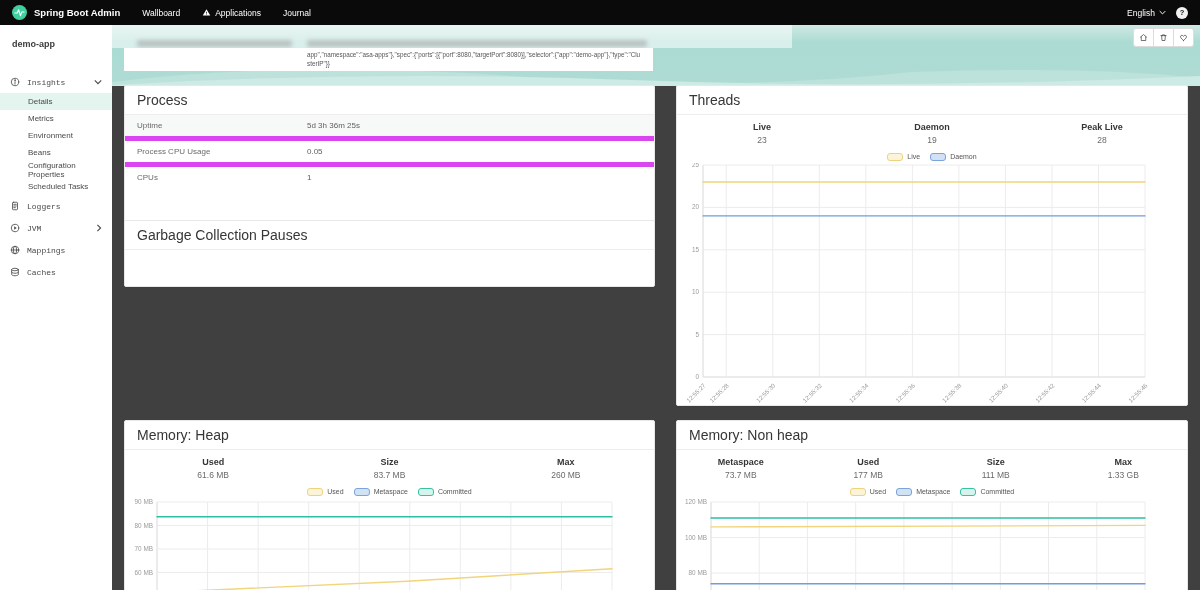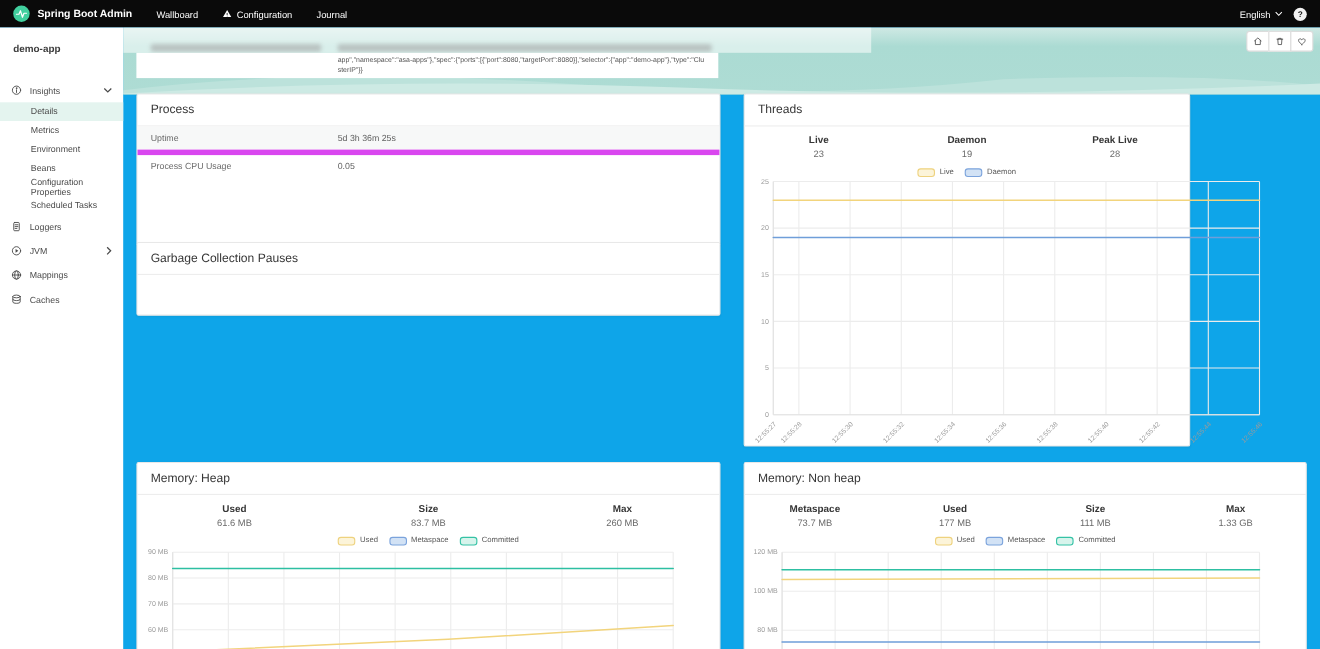--- a/index.html
+++ b/index.html
@@ -1,32 +1,32 @@
 <!DOCTYPE html>
 <html><head>
 <meta charset="utf-8">
 <style>
   html,body{margin:0;padding:0;background:#fff;}
   #page{position:relative;width:1200px;height:590px;overflow:hidden;
-        font-family:"Liberation Sans",sans-serif;background:#0ea5e9;-webkit-font-smoothing:antialiased;}
+        font-family:"Liberation Sans",sans-serif;background:#404040;-webkit-font-smoothing:antialiased;}
   
   .navbar{position:absolute;left:0;top:0;width:1200px;height:25px;background:#0a0a0a;
           display:flex;align-items:center;padding:0 12px;box-sizing:border-box;color:#fff;}
   .logo{width:15px;height:15px;border-radius:50%;background:#41cf9e;display:flex;align-items:center;justify-content:center;margin-right:7px;flex:0 0 auto;}
   .brand{font-size:9.5px;font-weight:bold;margin-right:22px;white-space:nowrap;}
   .nav-item{font-size:8.5px;margin-right:22px;display:flex;align-items:center;gap:4px;white-space:nowrap;cursor:pointer;}
   .nav-right{margin-left:auto;display:flex;align-items:center;gap:10px;}
   .lang{font-size:8.5px;display:flex;align-items:center;gap:4px;}
   .help-circle{width:12px;height:12px;border-radius:50%;background:#f2f2f2;color:#111;
                font-size:7.5px;font-weight:bold;display:flex;align-items:center;justify-content:center;}
   
   .sidebar{position:absolute;left:0;top:25px;width:112px;bottom:0;background:#fff;z-index:3;}
   .app-name{padding:14px 12px 0 12px;font-size:9px;font-weight:bold;color:#3c3c3c;}
   .nav-group{margin-top:22px;}
-  .group-row{display:flex;align-items:center;height:22px;padding:0 10px;font-size:8px;color:#4a4a4a;gap:7px;cursor:pointer;}
+  .group-row{display:flex;align-items:center;height:22px;padding:0 10px;font-size:8px;color:#4a4a4a;gap:7px;cursor:pointer;font-family:Liberation Mono, monospace;}
   .group-row .chev{margin-left:auto;}
   .sub-row{height:17px;display:flex;align-items:center;padding-left:28px;font-size:8px;color:#4a4a4a;cursor:pointer;}
   .sub-row.selected{background:#e4f4ef;}
   
   .hdr{position:absolute;left:112px;top:25px;width:1088px;height:61px;overflow:hidden;
        background:linear-gradient(180deg,#cfe9e4 0%,#abdbd3 28%,#aedcd4 100%);}
   .hdr svg.waves{position:absolute;left:0;bottom:0;width:1088px;height:34px;}
   .hdr-lightband{position:absolute;left:0;top:0;width:680px;height:23px;background:rgba(255,255,255,0.55);}
   .blur-block{position:absolute;height:7px;background:#9f9f9f;opacity:.55;filter:blur(2px);border-radius:2px;}
   .hdr-panel{position:absolute;left:12px;top:23px;width:529px;height:23px;background:#fff;}
@@ -34,24 +34,24 @@
             word-break:break-all;font-family:"Liberation Sans",sans-serif;}
   .hdr-actions{position:absolute;right:6px;top:3px;display:flex;}
   .hdr-btn{width:19px;height:17px;background:#fff;border:1px solid #dcdcdc;display:flex;align-items:center;
            justify-content:center;margin-left:-1px;cursor:pointer;}
   .hdr-btn:first-child{border-radius:3px 0 0 3px;}
   .hdr-btn:last-child{border-radius:0 3px 3px 0;}
   
   .card{position:absolute;background:#fff;border:1px solid #e8e8e8;border-radius:2px;
         box-shadow:0 1px 2px rgba(0,0,0,.05);box-sizing:border-box;}
   .card-hd{height:28px;display:flex;align-items:center;padding:0 12px;border-bottom:1px solid #ededed;
-           font-size:11px;color:#363636;}
+           font-size:14px;color:#363636;}
   #card-process{left:124px;top:85px;width:531px;height:138px;}
   #card-gc{left:124px;top:220px;width:531px;height:67px;}
-  #card-threads{left:676px;top:85px;width:406px;height:321px;}
+  #card-threads{left:676px;top:85px;width:512px;height:321px;}
   #card-heap{left:124px;top:420px;width:531px;height:182px;}
   #card-nonheap{left:676px;top:420px;width:512px;height:182px;}
   .kv-row{position:relative;height:21px;display:flex;align-items:center;font-size:8px;color:#6a6a6a;}
   .kv-row.striped{background:#f7f8f8;}
   .kv-row + .kv-row{border-top:5px solid #d946ef;}
   .kv-label{padding-left:12px;}
   .kv-value{position:absolute;left:182px;color:#5f5f5f;}
   .stats{display:flex;padding:7px 0 5px 0;}
   .stat{flex:1;text-align:center;}
   .stat-label{font-size:9px;font-weight:bold;color:#363636;}
@@ -80,21 +80,21 @@
           <span>Wallboard</span>
         </span>
         <span class="nav-item">
           <span class="icon">
             <svg width="9" height="9" viewBox="0 0 24 24">
               <path d="M12 3 L22 20 H2 Z" fill="#ffffff"></path>
               <line x1="12" y1="10" x2="12" y2="15" stroke="#0a0a0a" stroke-width="2"></line>
               <circle cx="12" cy="17.6" r="1.1" fill="#0a0a0a"></circle>
             </svg>
           </span>
-          <span>Configuration</span>
+          <span>Applications</span>
         </span>
         <span class="nav-item">
           <span>Journal</span>
         </span>
       </span>
     <span class="nav-right">
       <span class="lang">
         <span>English</span>
         <span class="icon">
           <svg width="7" height="5" viewBox="0 0 10 6">
@@ -232,20 +232,24 @@
   <div class="card" id="card-process">
     <div class="card-hd">Process</div>
     <div id="process-rows">
         <div class="kv-row striped">
           <span class="kv-label">Uptime</span>
           <span class="kv-value">5d 3h 36m 25s</span>
         </div>
         <div class="kv-row">
           <span class="kv-label">Process CPU Usage</span>
           <span class="kv-value">0.05</span>
+        </div>
+        <div class="kv-row">
+          <span class="kv-label">CPUs</span>
+          <span class="kv-value">1</span>
         </div>
       </div>
   </div>
 
   <div class="card" id="card-gc">
     <div class="card-hd">Garbage Collection Pauses</div>
   </div>
 
   <div class="card" id="card-threads">
     <div class="card-hd">Threads</div>

